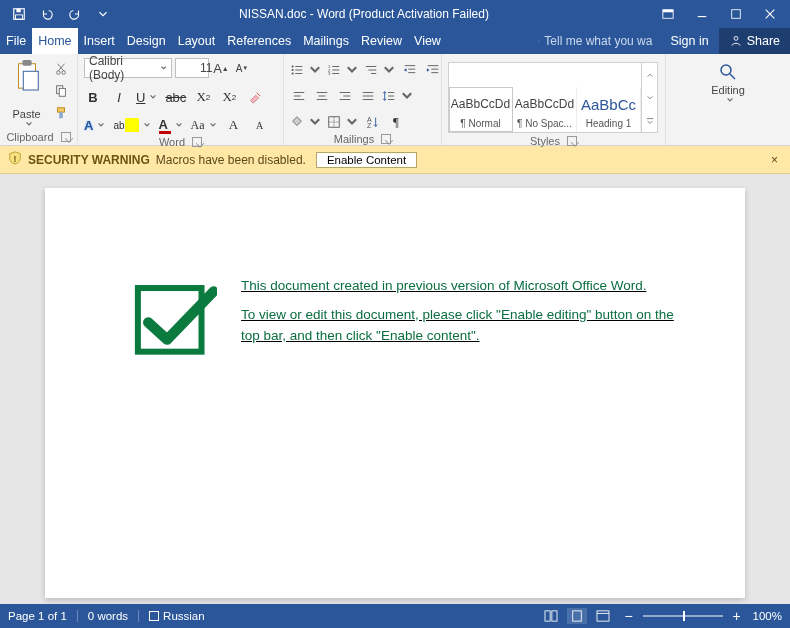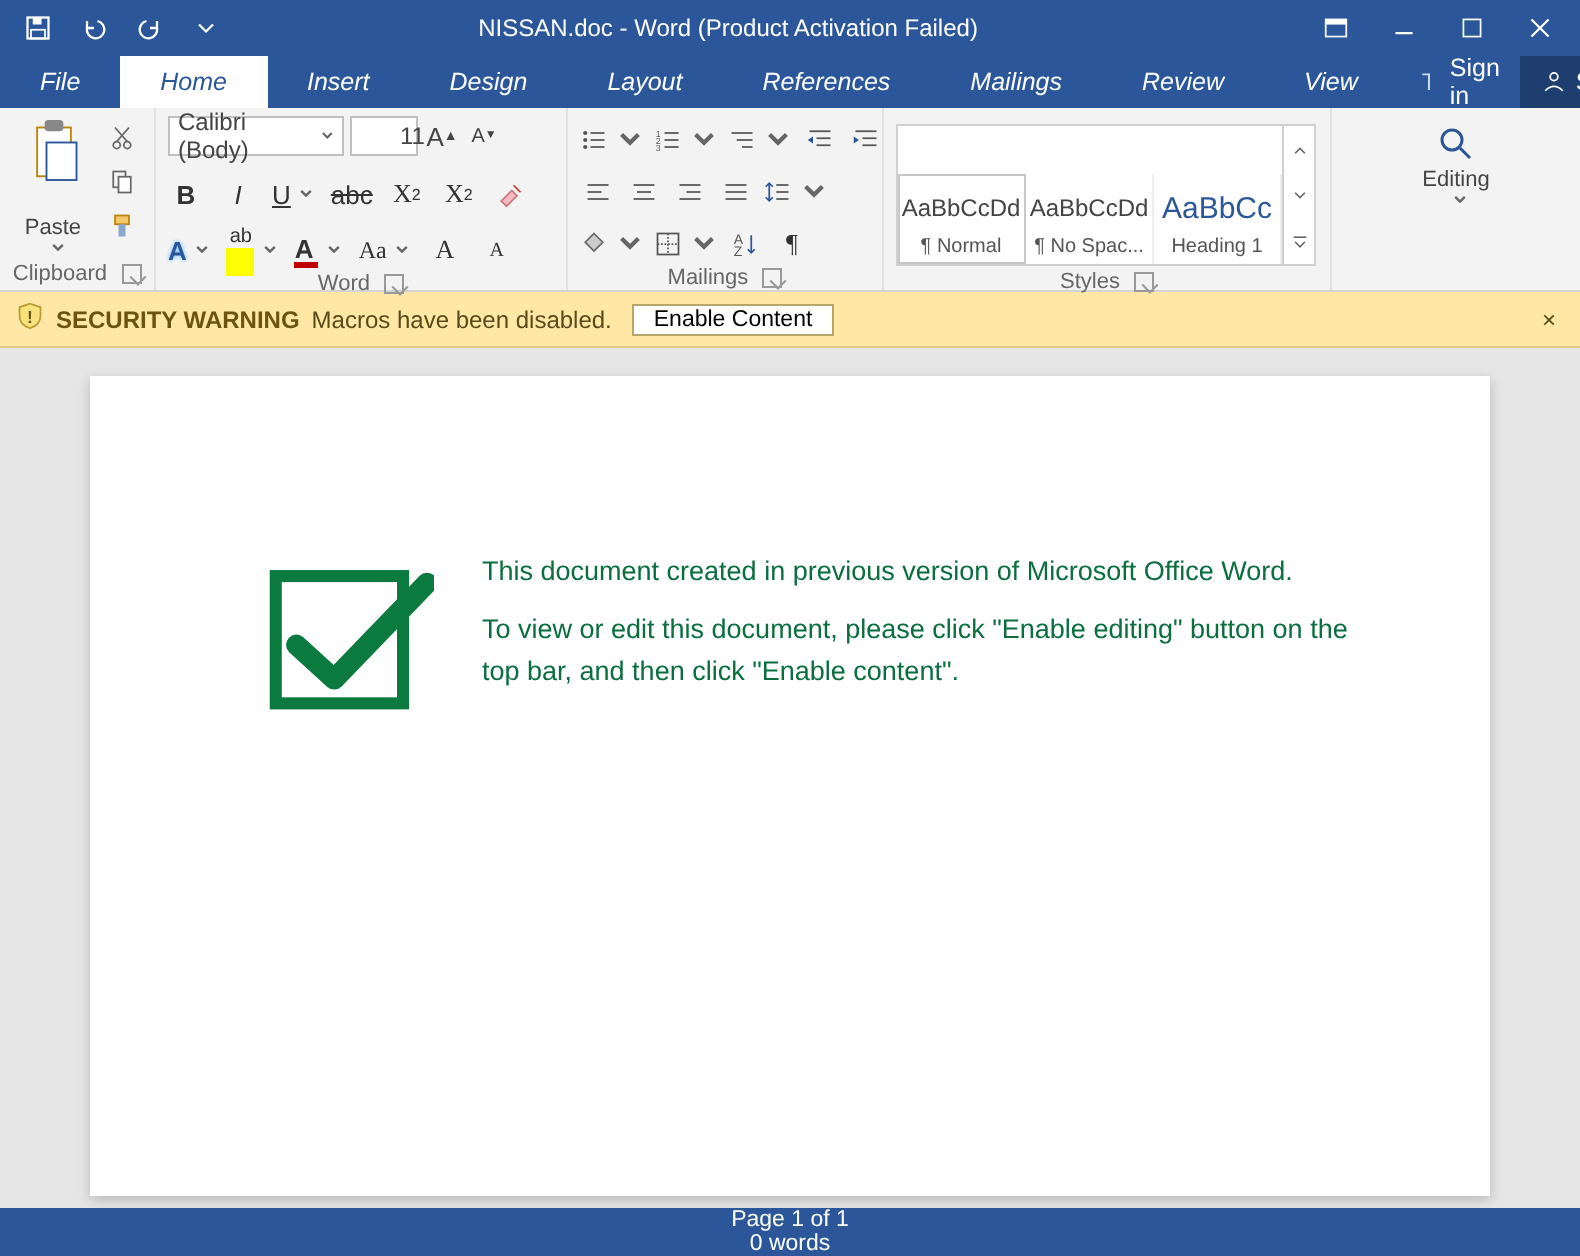--- a/index.html
+++ b/index.html
@@ -8,21 +8,21 @@
   .titlebar { background: #2b579a; height: 28px; display: flex; align-items: center; color: #fff; font-size: 12px; }
   .titlebar .qat { display: flex; align-items: center; padding-left: 6px; gap: 2px; }
   .titlebar .qat .icon-btn { width: 26px; height: 26px; display: flex; align-items: center; justify-content: center; cursor: pointer; }
   .titlebar .qat .icon-btn svg { width: 14px; height: 14px; }
   .titlebar .title { flex: 1; text-align: center; padding-right: 40px; }
   .titlebar .wincontrols { display: flex; align-items: center; gap: 2px; padding-right: 4px; }
   .titlebar .wincontrols .icon-btn { width: 32px; height: 26px; display:flex; align-items:center; justify-content:center; cursor:pointer; }
   .titlebar .wincontrols .icon-btn svg { width:12px; height:12px; }
 
   .tabs { background: #2b579a; height: 26px; display: flex; align-items: stretch; color: #fff; font-size: 12.5px; }
-  .tabs .tab { padding: 0 20px; display:flex; align-items:center; cursor:pointer;font-style:italic; }
+  .tabs .tab { padding: 0 6px; display:flex; align-items:center; cursor:pointer; }
   .tabs .tab.file { font-weight:400; }
   .tabs .tab.active { background: #fff; color: #2b579a; }
   .tabs .spacer { flex:1; }
   .tabs .tellme { display:flex; align-items:center; padding:0 8px; color:#cbd9eb; font-size:12px; gap:4px; white-space:nowrap; overflow:hidden; max-width:130px;}
   .tabs .signin { padding:0 10px; display:flex; align-items:center; cursor:pointer; }
   .tabs .share { background:#1e3e70; padding:0 10px; display:flex; align-items:center; gap:4px; cursor:pointer; }
 
   .ribbon { background:#f3f3f3; border-bottom:1px solid #d4d4d4; height:92px; display:flex; font-size:11px; color:#444; }
   .ribbon .group { border-right:1px solid #e1e1e1; padding:4px 6px 0 6px; display:flex; flex-direction:column; }
   .ribbon .group .grow { flex:1; display:flex; align-items:flex-start; }
@@ -70,32 +70,32 @@
   
   .editing-big{ display:flex; flex-direction:column; align-items:center; padding-top:4px; cursor:pointer;}
   
   .warning-bar{ background:#ffe8a6; border-bottom:1px solid #e0cd8a; height:28px; display:flex; align-items:center; font-size:12px; color:#5a4a1a; padding:0 8px;}
   .warning-bar .shield{ margin-right:6px;}
   .warning-bar .title{ font-weight:600; margin-right:6px; color:#6b5410;}
   .warning-bar .enable-btn{ margin-left:10px; background:#fff; border:1px solid #b8a666; padding:1px 10px; font-size:11.5px; cursor:pointer; }
   .warning-bar .spacer{ flex:1;}
   .warning-bar .close{ cursor:pointer; padding:0 4px;}
 
-  .doc-area{ background:#e6e6e6; height:430px; display:flex; justify-content:center; align-items:flex-start; overflow:hidden; position:relative;}
+  .doc-area{ background:#e6e6e6; height:430px; display:flex; justify-content:center; align-items:flex-start; overflow:hidden; position:relative;text-decoration:underline;}
   .page{ background:#fff; width:700px; height:410px; margin-top:14px; box-shadow:0 2px 6px rgba(0,0,0,0.2); padding:88px 50px 40px 86px; position:relative;}
   .page-content{ display:flex; gap:24px; align-items:flex-start;}
   .check-icon svg{ width:86px; height:86px;}
   .doc-text{ color:#0a6e3f; font-size:13.5px; line-height:1.55;}
   .doc-text p{ margin-bottom:8px;}
 
   .wm{ position:absolute; inset:0; display:flex; align-items:center; justify-content:center; pointer-events:none;}
   .wm-text{ font-size:82px; font-weight:700; color:rgba(0,0,0,0.05); letter-spacing:-4px; font-style:italic;}
   .wm-text .sub{ font-size:36px; display:block; text-align:right; margin-top:-14px; letter-spacing:2px;}
 
-  .status{ position:absolute; left:0; right:0; bottom:0; height:24px; background:#2b579a; color:#fff; display:flex; align-items:center; font-size:11.5px; padding:0 8px;flex-direction:column;}
+  .status{ position:absolute; left:0; right:0; bottom:0; height:24px; background:#2b579a; color:#fff; display:flex; align-items:center; font-size:11.5px; padding:0 8px;}
   .status .sep{ width:1px; height:12px; background:rgba(255,255,255,0.3); margin:0 10px;}
   .status .track{ width:10px; height:10px; border:1px solid #fff; display:inline-block; margin-right:4px;}
   .status .spacer{ flex:1;}
   .status .view-icons{ display:flex; gap:6px; align-items:center;}
   .status .view-icons .vb{ width:20px; height:16px; display:flex;align-items:center;justify-content:center; cursor:pointer;}
   .status .view-icons .vb.active{ background:rgba(255,255,255,0.15);}
   .status .zoom-slider{ display:flex; align-items:center; gap:6px; margin:0 8px;}
   .status .zoom-slider .line{ width:80px; height:2px; background:rgba(255,255,255,0.5); position:relative;}
   .status .zoom-slider .line .thumb{ position:absolute; left:40px; top:-4px; width:2px; height:10px; background:#fff;}
   .status .zoom-btn{ width:16px; text-align:center; cursor:pointer; font-size:14px;}
@@ -271,21 +271,21 @@
             </div>
         </div>
         <div class="font-row">
           <div class="glyph-btn with-caret">
               <span style="color:#2b579a;text-shadow:0 0 2px #6bf;font-weight:bold;">A</span>
               <svg class="caret" viewBox="0 0 10 10">
                 <path d="M2 3 L5 6 L8 3"></path>
               </svg>
             </div>
           <div class="glyph-btn with-caret">
-              <span style="display:inline-flex;flex-direction:column;align-items:center;">
+              <span style="display:inline-flex;flex-direction:row;align-items:center;">
                 <span style="font-size:10px;">ab</span>
                 <span class="highlight-swatch"></span>
               </span>
               <svg class="caret" viewBox="0 0 10 10">
                 <path d="M2 3 L5 6 L8 3"></path>
               </svg>
             </div>
           <div class="glyph-btn with-caret">
               <span class="fontcolor-swatch"><span class="letter">A</span><span class="bar"></span></span>
               <svg class="caret" viewBox="0 0 10 10">

